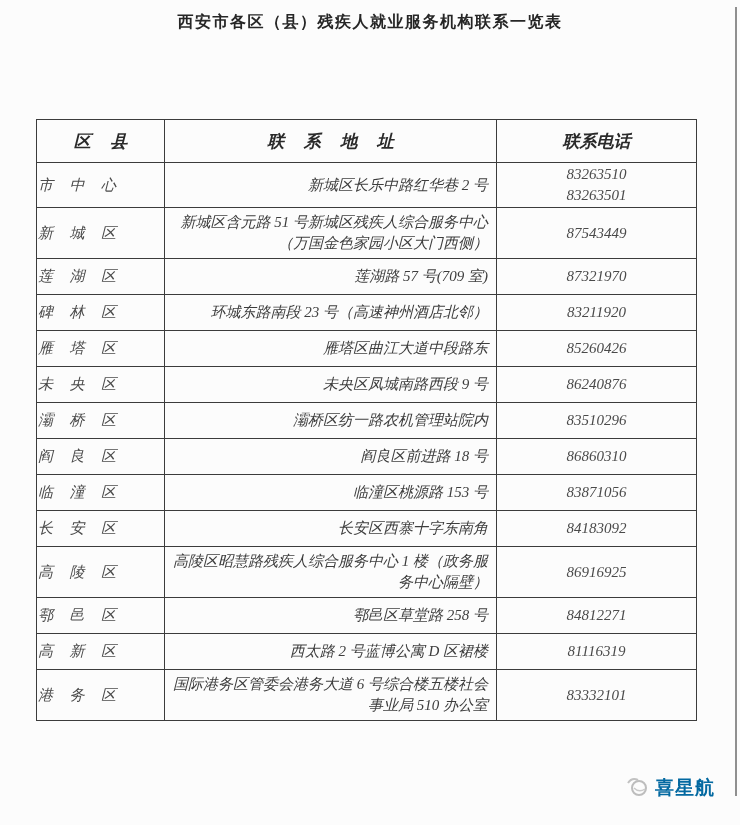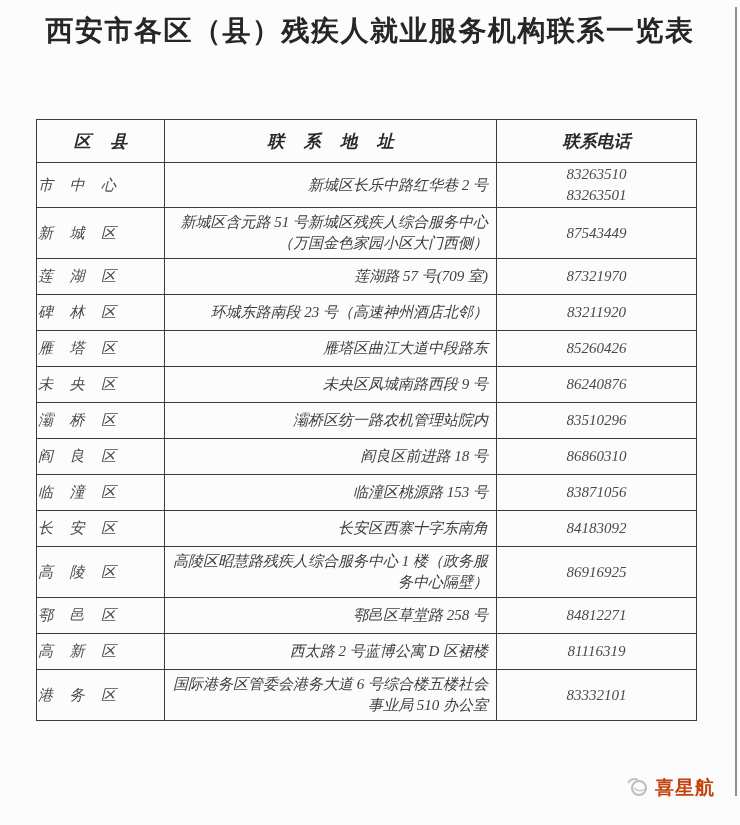--- a/index.html
+++ b/index.html
@@ -7,21 +7,21 @@
     width:740px; height:825px;
     position:relative;
     background:#fcfcfc;
     font-family:"Liberation Serif","DejaVu Serif",serif;
     color:#3d3d3d;
     overflow:hidden;
   }
   .page-title {
     position:absolute; top:12px; left:0; width:740px;
     text-align:center;
-    font-size:28px; font-weight:bold;
+    font-size:16px; font-weight:bold;
     letter-spacing:1.5px;
     color:#262626;
   }
   table.contact-table {
     position:absolute; left:36px; top:119px;
     width:660px;
     border-collapse:collapse;
     table-layout:fixed;
     font-style:italic;
   }
@@ -60,21 +60,21 @@
     color:#4a4a4a;
   }
   .watermark {
     position:absolute; left:626px; top:775px;
     display:flex; align-items:center; gap:3px;
     z-index:3;
   }
   .watermark-text {
     font-size:19px; font-weight:bold;
     letter-spacing:1px;
-    color:#c2410c;
+    color:#0369a1;
     font-family:Liberation Serif, serif;
   }
   .logo-icon { display:inline-block; }
   .page-edge-line {
     position:absolute; left:735px; top:7px;
     width:2px; height:789px;
     background:#8f8f8f;
     z-index:1;
   }
 </style>

